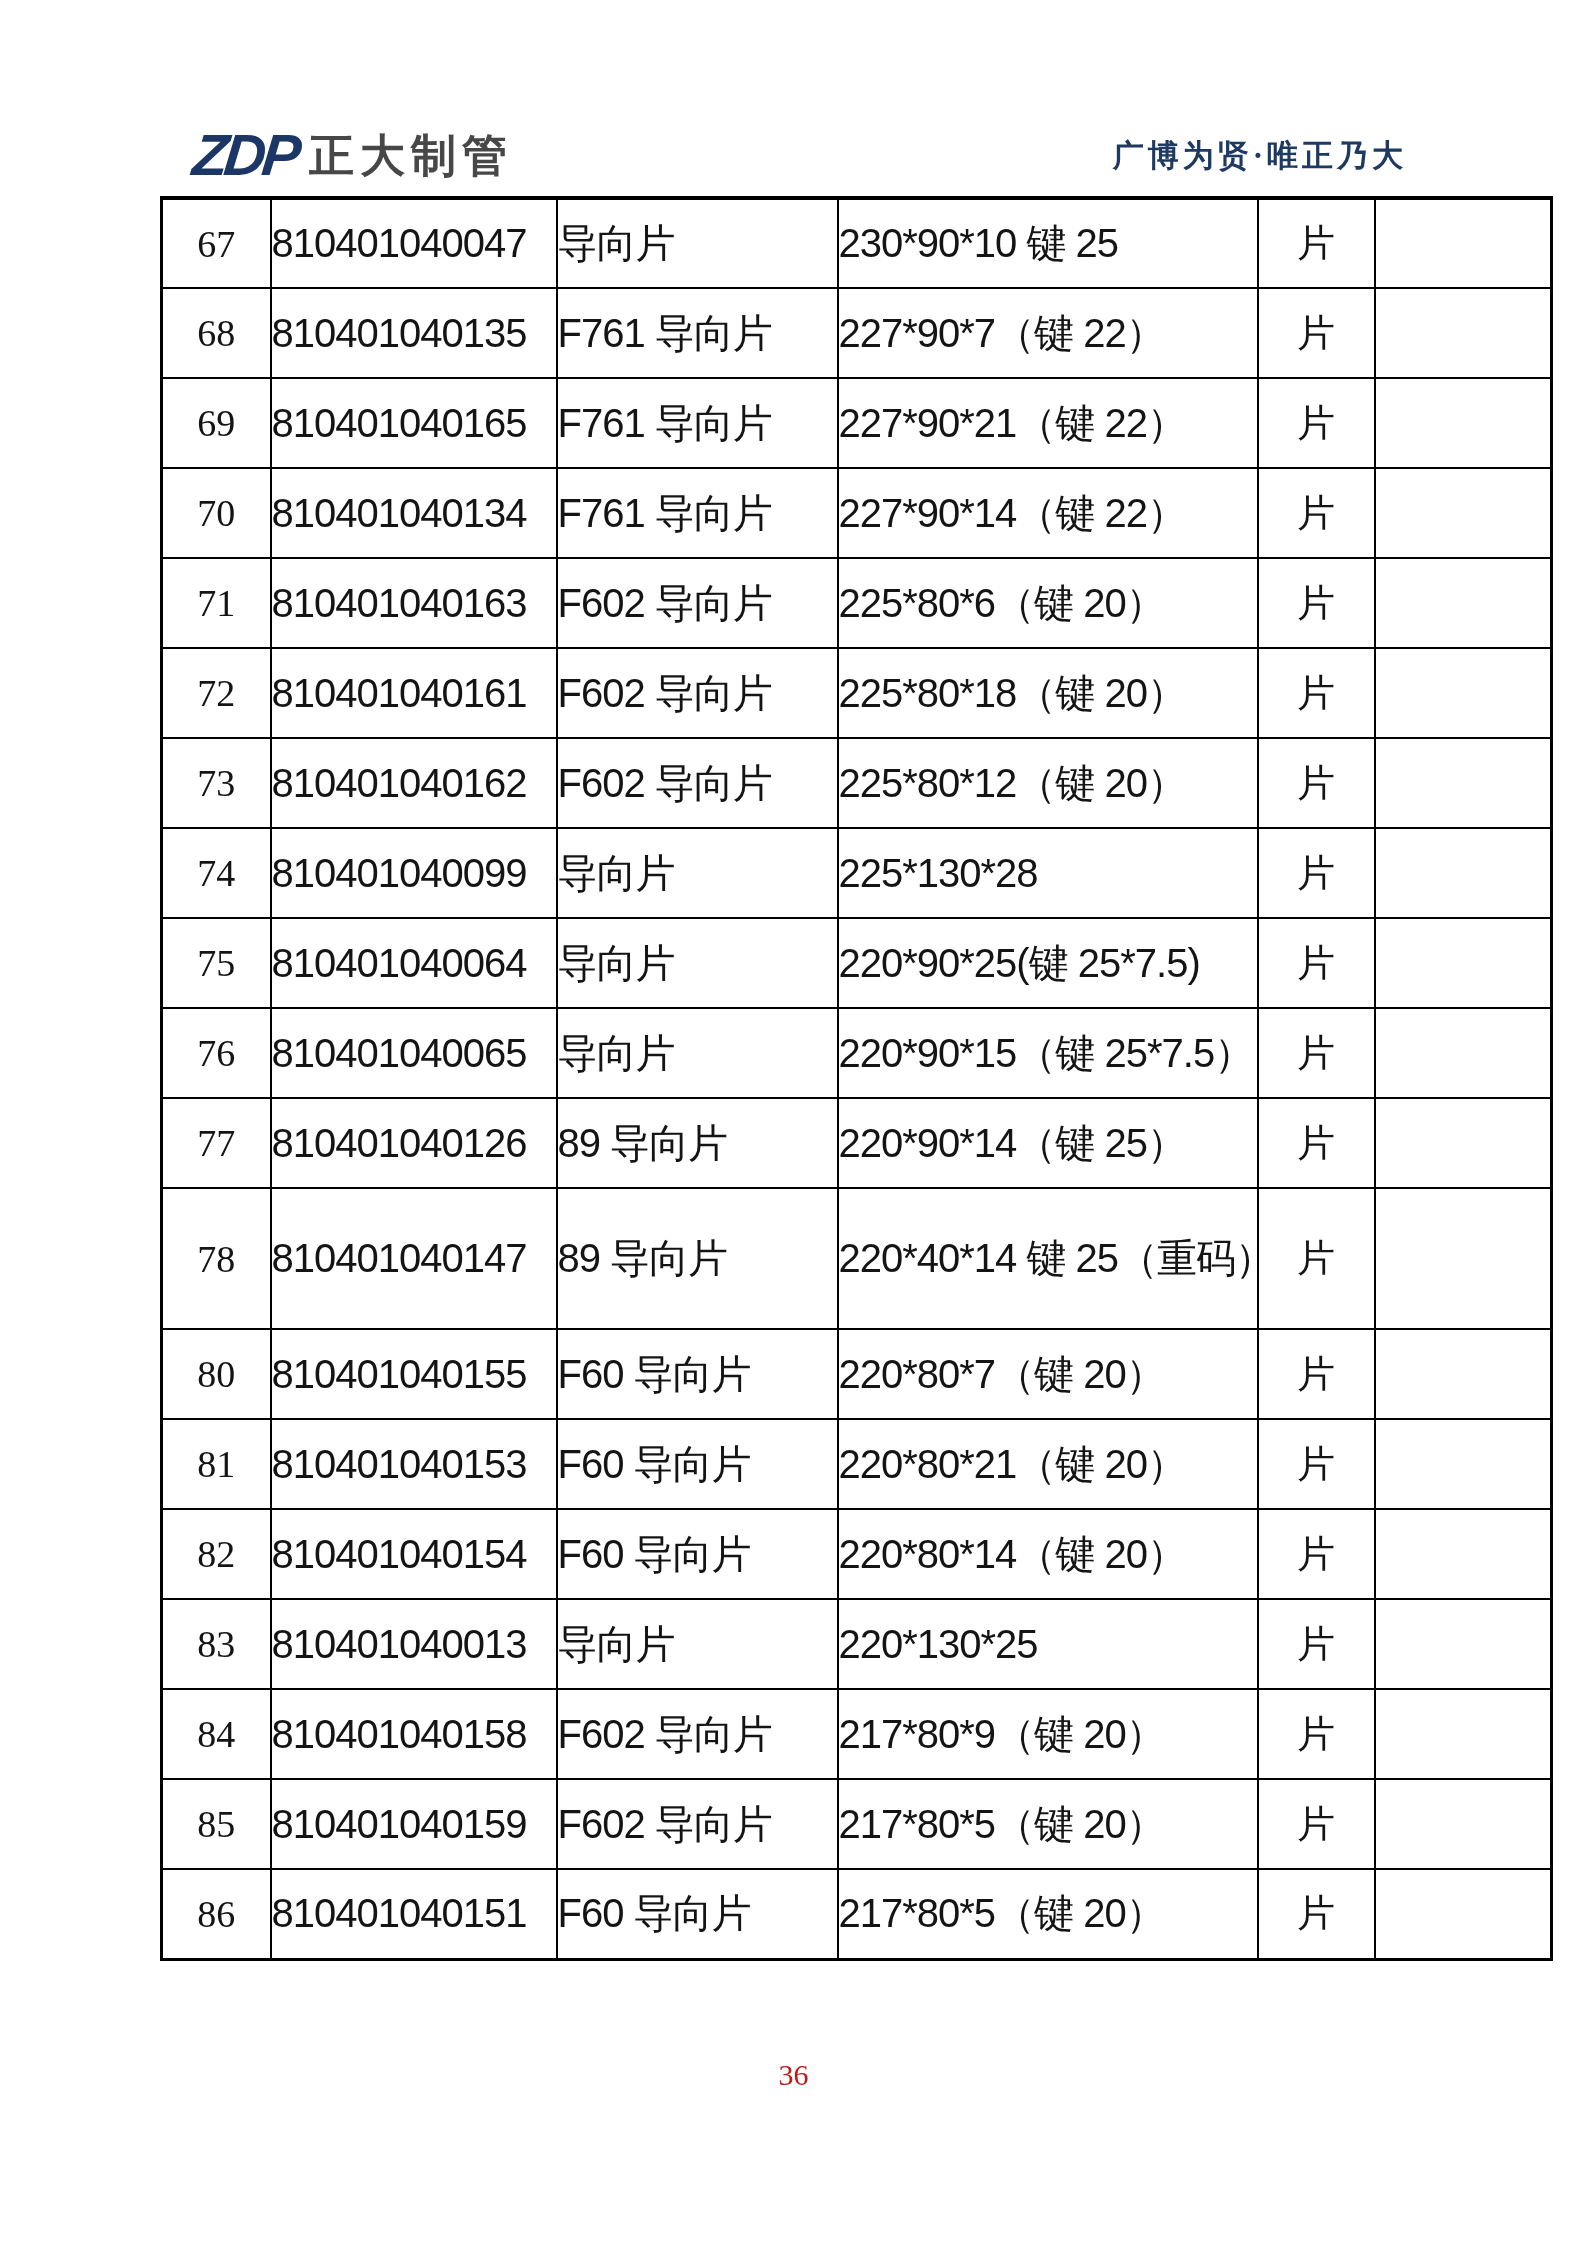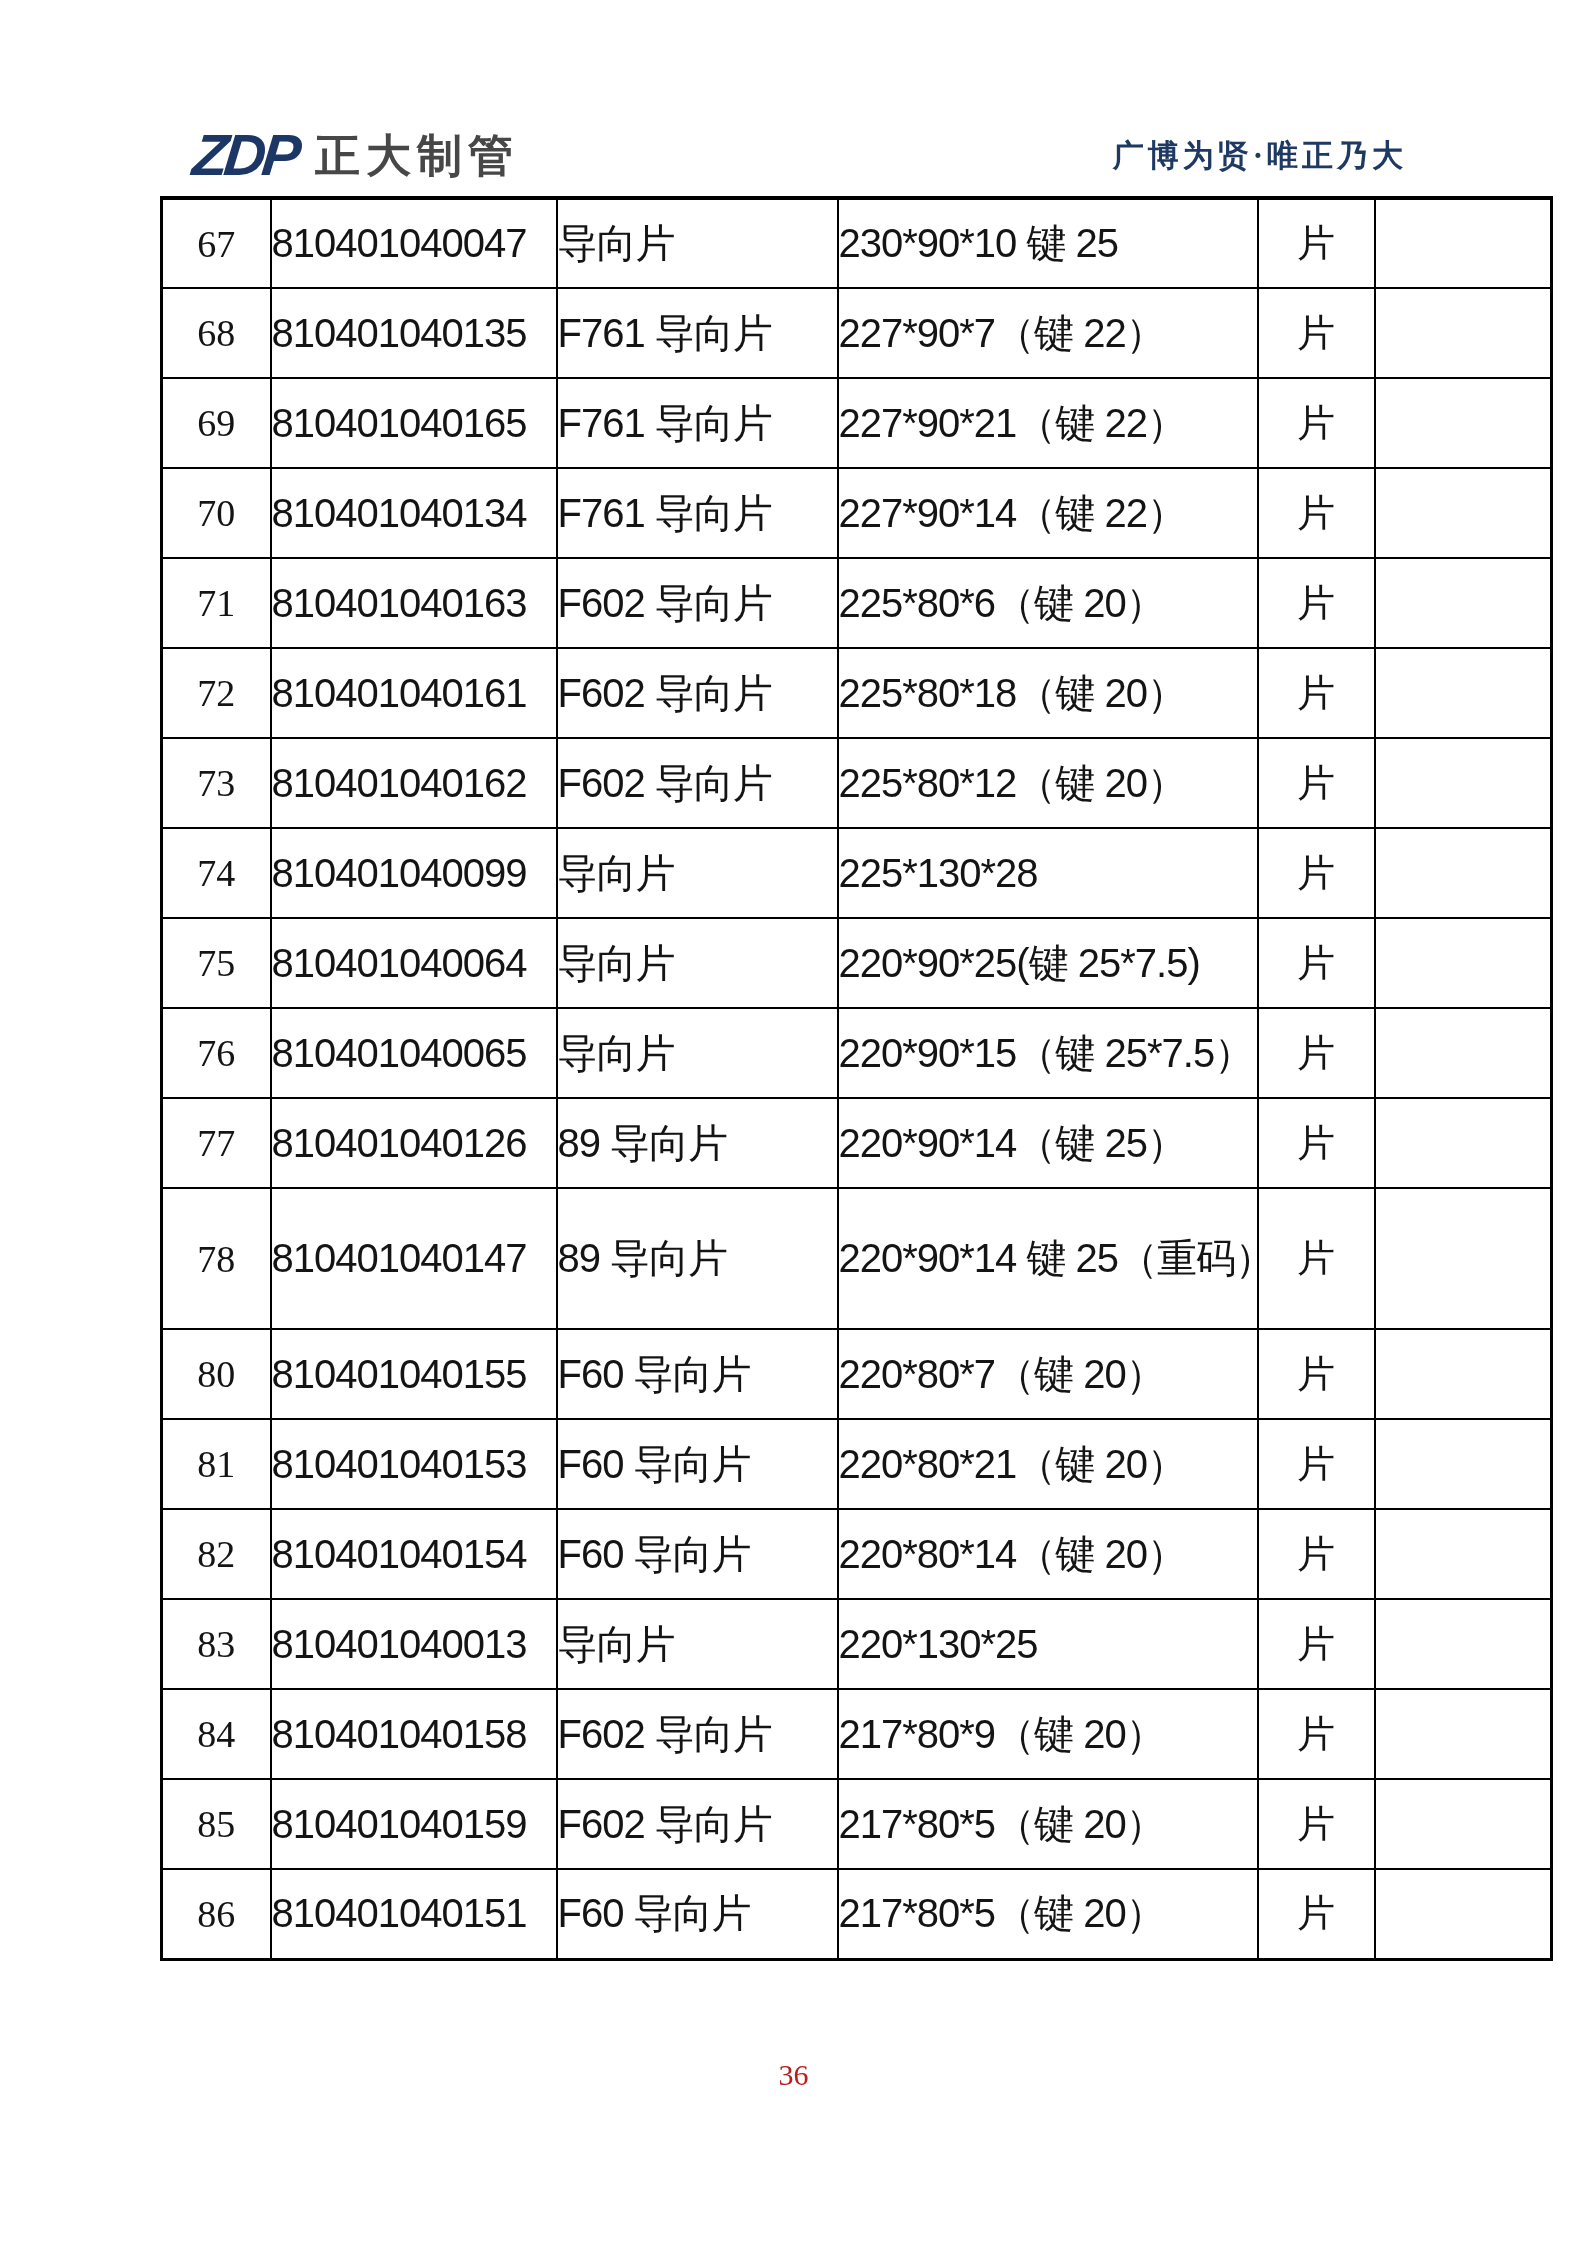--- a/index.html
+++ b/index.html
@@ -29,21 +29,21 @@
     font-family: "Liberation Sans", sans-serif;
     font-style: italic;
     font-weight: 900;
     font-size: 58px;
     line-height: 1;
     color: #1c3766;
     letter-spacing: -4px;
     transform: skewX(-6deg);
   }
   .company-name {
-    margin-left: 18px;
+    margin-left: 12px;
     font-family: "Liberation Sans", sans-serif;
     font-weight: 700;
     font-size: 45px;
     line-height: 1;
     color: #474747;
     letter-spacing: 6px;
   }
   .slogan {
     position: absolute;
     right: 180px;
@@ -225,21 +225,21 @@
     <td class="c-code">810401040126</td>
     <td class="c-name">89 导向片</td>
     <td class="c-spec">220*90*14（键 25）</td>
     <td class="c-unit">片</td>
     <td class="c-remark"></td>
   </tr>
         <tr>
     <td class="c-no">78</td>
     <td class="c-code">810401040147</td>
     <td class="c-name">89 导向片</td>
-    <td class="c-spec">220*90*14 键 25（重码）</td>
+    <td class="c-spec">220*40*14 键 25（重码）</td>
     <td class="c-unit">片</td>
     <td class="c-remark"></td>
   </tr>
         <tr>
     <td class="c-no">80</td>
     <td class="c-code">810401040155</td>
     <td class="c-name">F60 导向片</td>
     <td class="c-spec">220*80*7（键 20）</td>
     <td class="c-unit">片</td>
     <td class="c-remark"></td>

